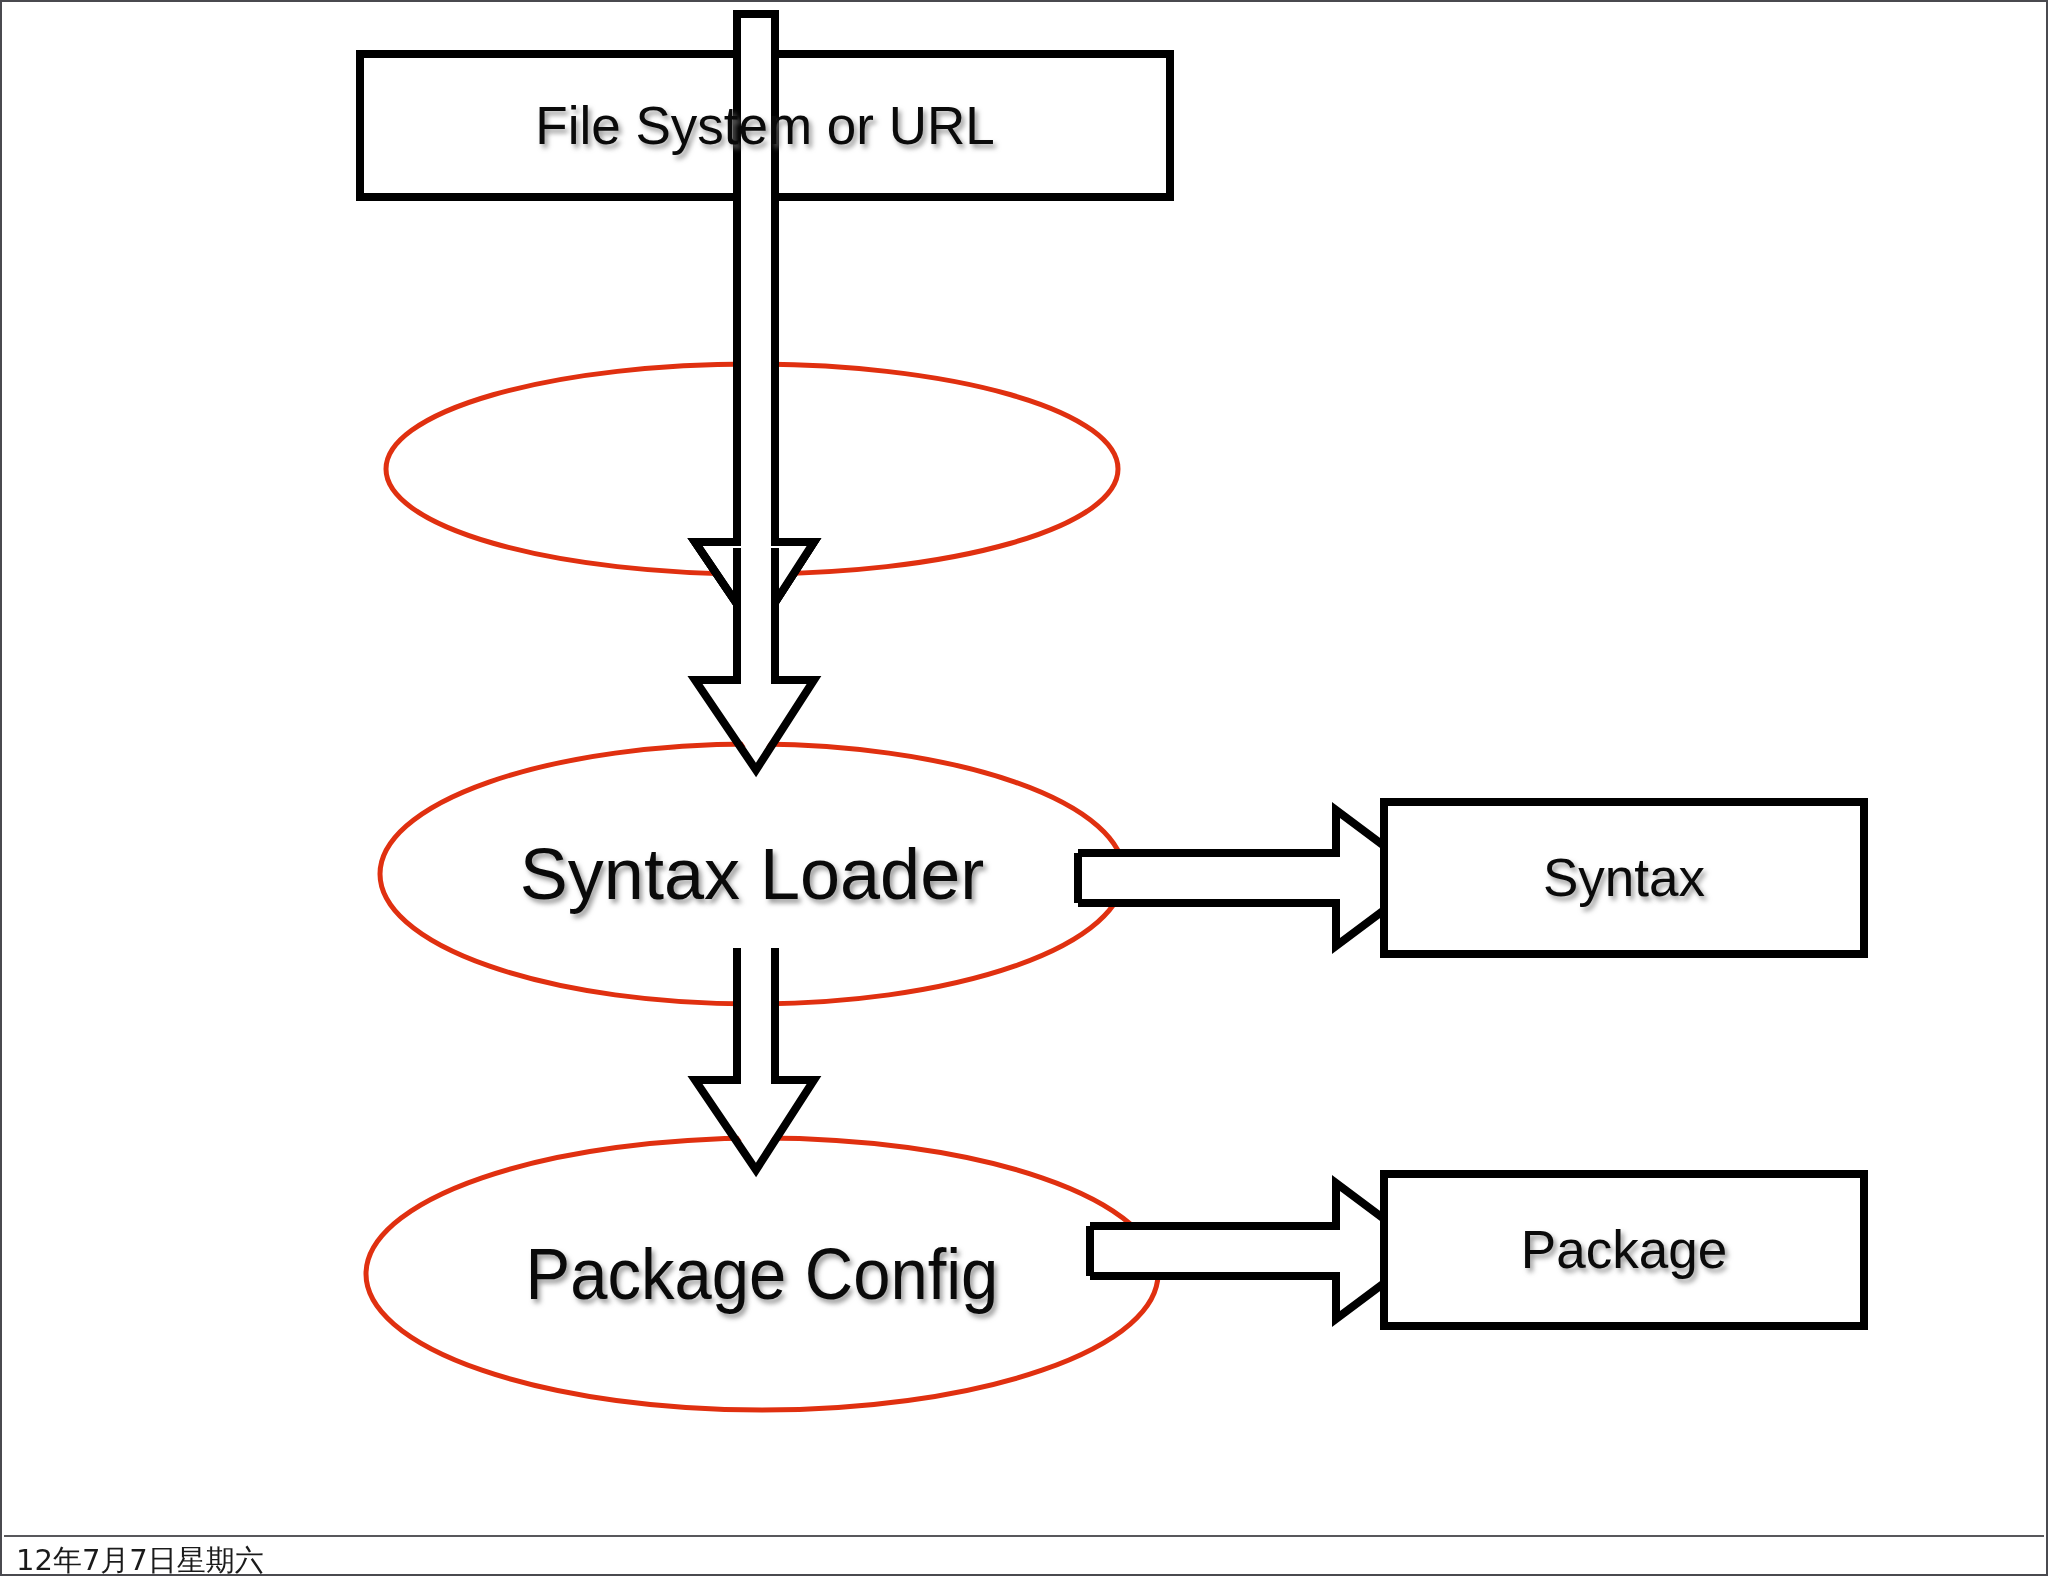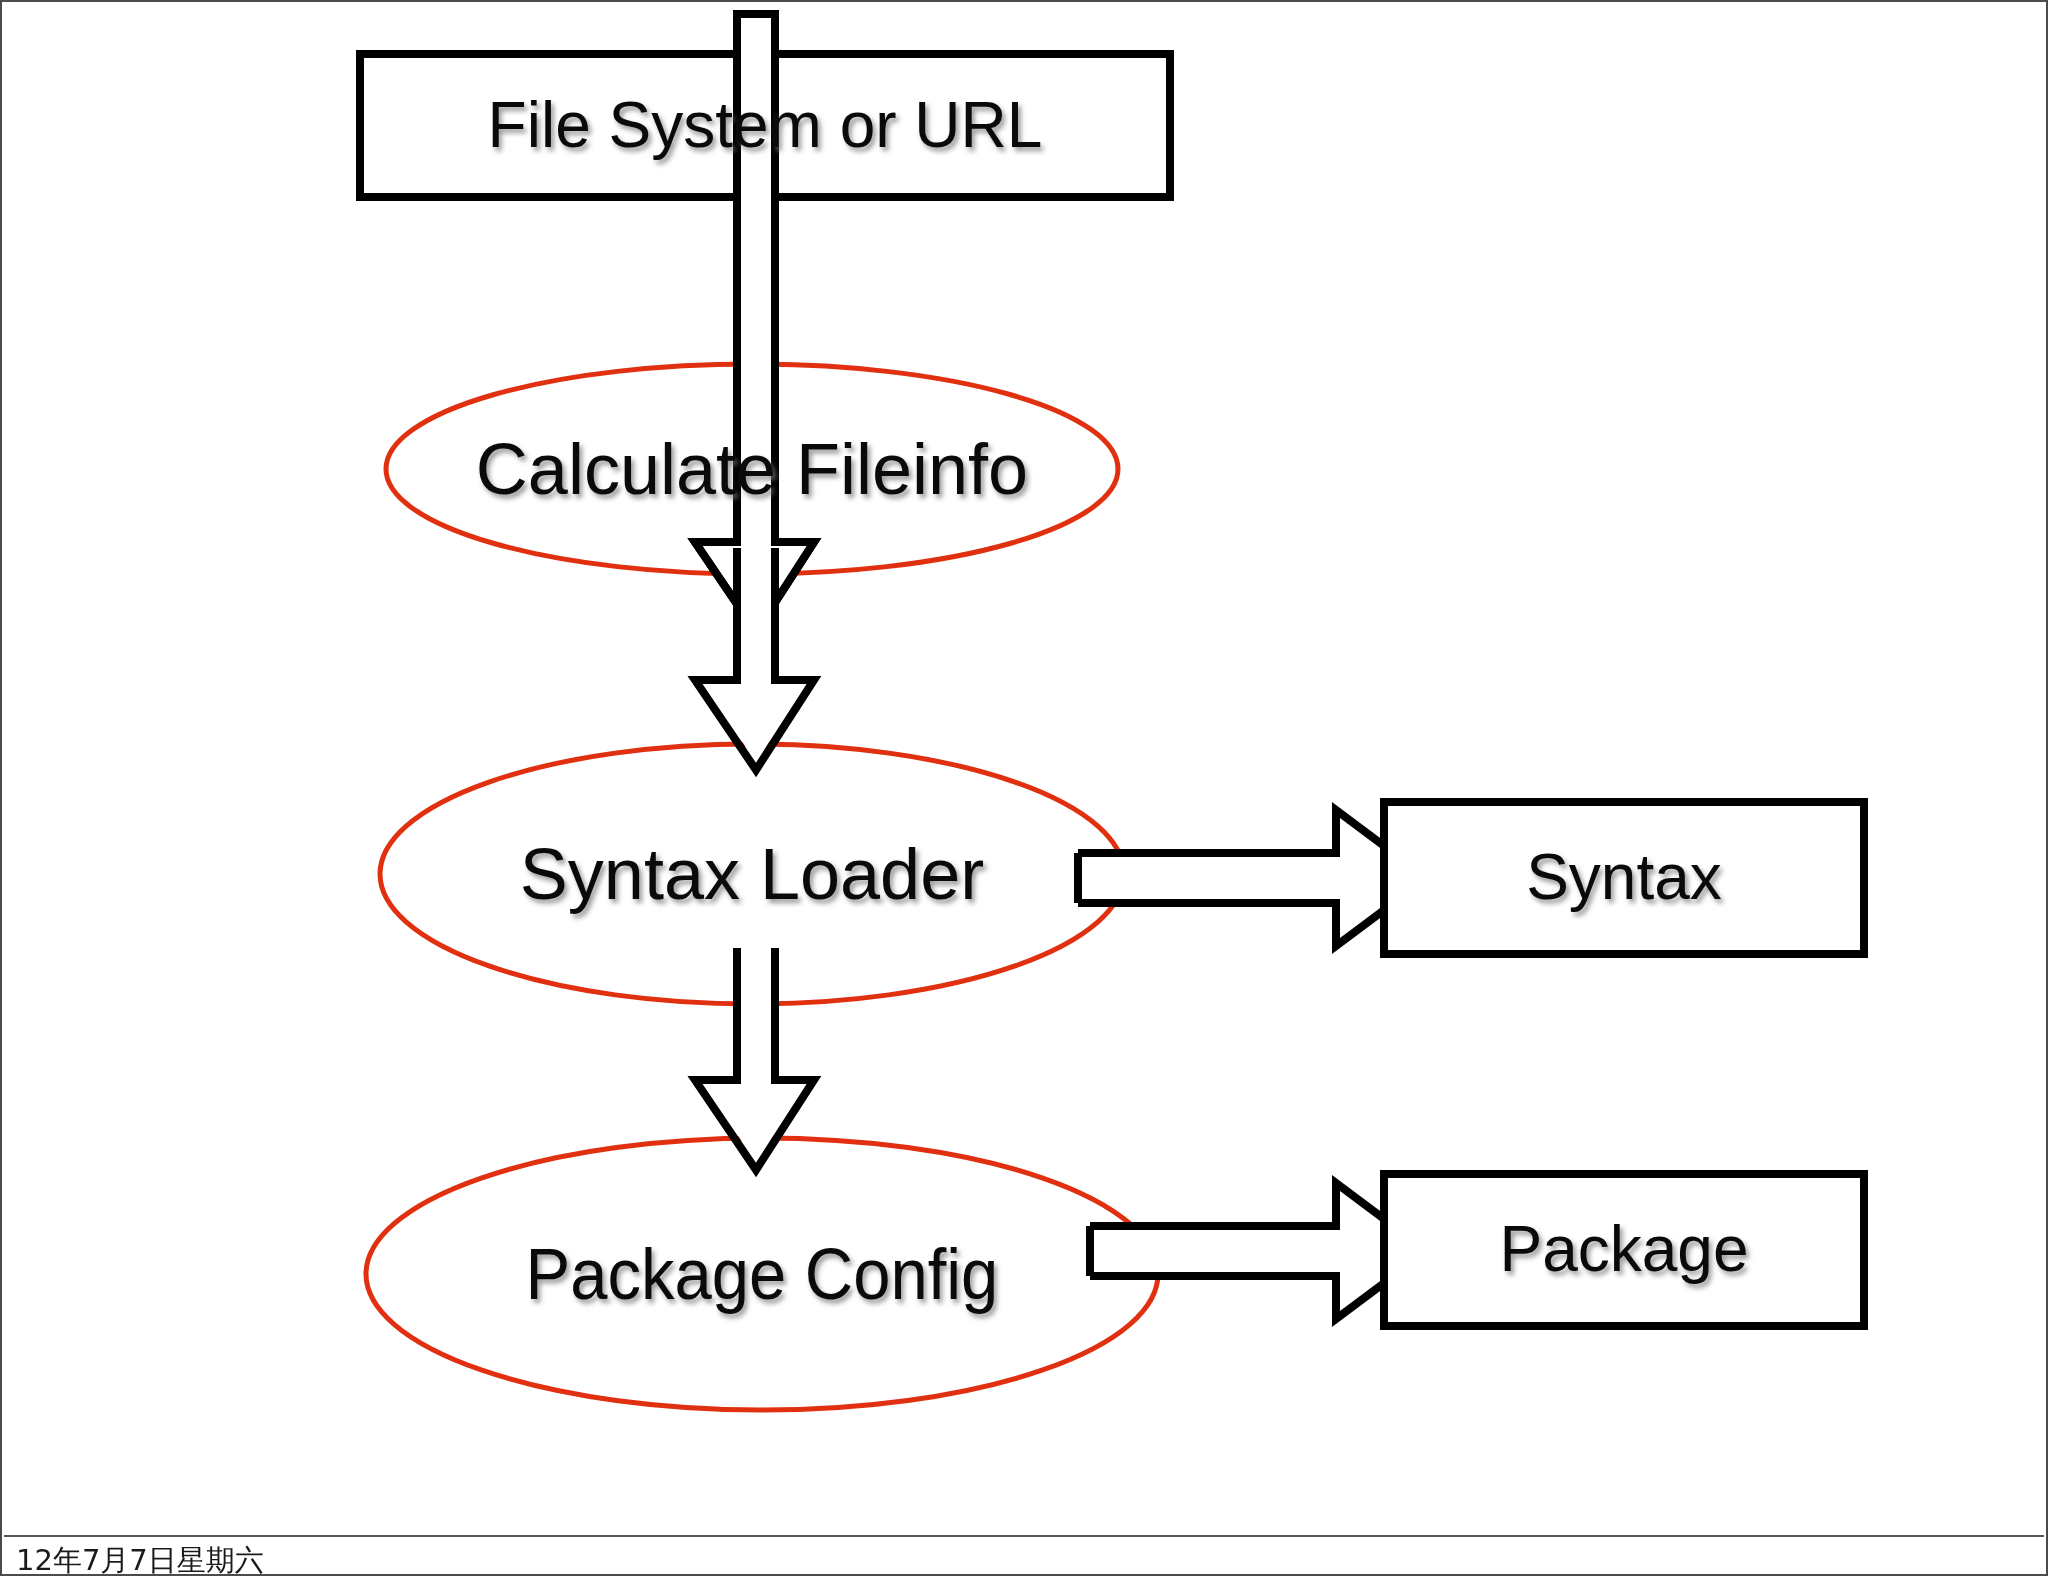--- a/index.html
+++ b/index.html
@@ -34,21 +34,21 @@
     align-items: center;
     justify-content: center;
     text-align: center;
     color: #0a0a0a;
     text-shadow: 3px 4px 5px rgba(120,120,120,0.75);
     white-space: nowrap;
     pointer-events: none;
     line-height: 1.05;
   }
   .box-label {
-    font-size: 64px;
+    font-size: 53px;
     font-weight: 400;
   }
   .ellipse-label {
     font-size: 72px;
     font-weight: 400;
   }
   .label-condensed {
     transform: scaleX(0.93);
   }
   #footer-divider {
@@ -122,21 +122,20 @@
 
     <rect x="1386" y="804" width="472" height="144" fill="#ffffff" stroke="none"></rect>
     <rect x="1382" y="800" width="480" height="152" fill="none" stroke="#000000" stroke-width="8"></rect>
 
     <rect x="1386" y="1176" width="472" height="144" fill="#ffffff" stroke="none"></rect>
     <rect x="1382" y="1172" width="480" height="152" fill="none" stroke="#000000" stroke-width="8"></rect>
   </svg>
 
   <div class="node-label box-label" style="left:358px; top:52px; width:810px; height:143px;">File System or URL</div>
 
-  <div class="node-label ellipse-label" style="left:384px; top:415px; width:732px; height:105px;">Calculate Fileinfo</div>
 
   <div class="node-label ellipse-label" style="left:378px; top:820px; width:744px; height:105px;">Syntax Loader</div>
 
   <div class="node-label ellipse-label label-condensed" style="left:364px; top:1220px; width:792px; height:105px;">Package Config</div>
 
   <div class="node-label box-label" style="left:1382px; top:1172px; width:480px; height:152px;">Package</div>
 
   <div class="node-label box-label" style="left:1382px; top:800px; width:480px; height:152px;">Syntax</div>
 
 

